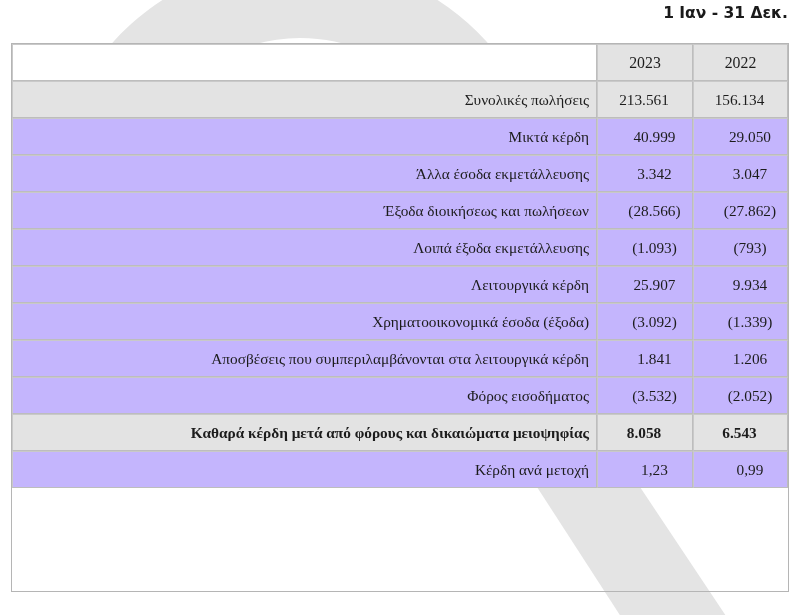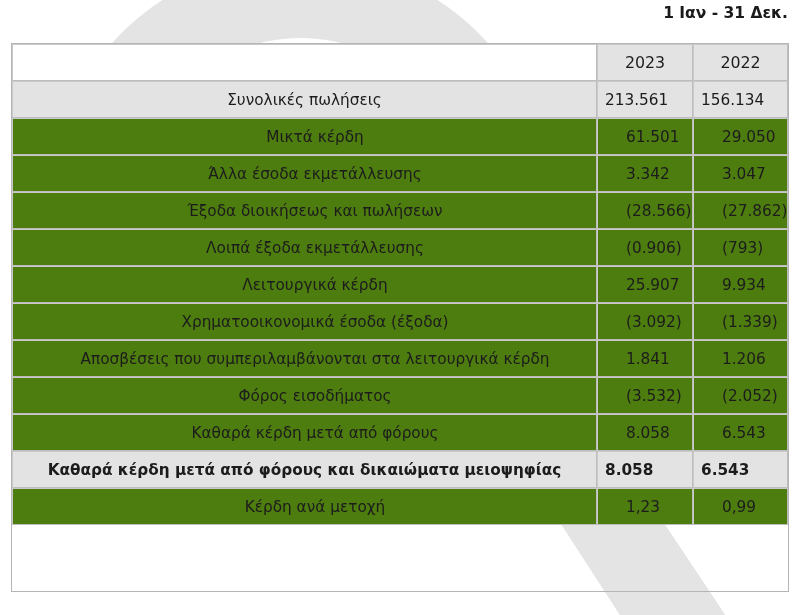--- a/index.html
+++ b/index.html
@@ -54,20 +54,21 @@
     top: 44px;
     width: 776px;
   }
 
   table.fin {
     border-collapse: separate;
     border-spacing: 0;
     width: 776px;
     table-layout: fixed;
     background: transparent;
+    font-family: Liberation Serif, serif;
   }
 
   table.fin col.c-label { width: 585px; }
   table.fin col.c-y1    { width: 96px; }
   table.fin col.c-y2    { width: 95px; }
 
   table.fin td, table.fin th {
     box-sizing: border-box;
     height: 37px;
     padding: 0 7px;
@@ -77,40 +78,40 @@
     border-top: 1px solid #c9c9c9;
     border-left: 1px solid #c9c9c9;
     border-right: 1px solid #bdbdbd;
     border-bottom: 1px solid #bdbdbd;
     vertical-align: middle;
     overflow: hidden;
     white-space: nowrap;
   }
 
   table.fin td.lbl {
+    text-align: right;
+    margin-top: 6px;
+  }
+  table.fin td.num, table.fin th.num {
     text-align: center;
-    margin-top: 6px;
-  }
-  table.fin td.num, table.fin th.num {
-    text-align: left;
     padding-right: 9px;
   }
   table.fin th.hdr-blank {
     background: #ffffff;
   }
   table.fin th.num {
     background: #e3e3e3;
     font-weight: normal;
     font-size: 15.8px;
     text-align: center;
     padding-right: 7px;
   }
 
   
-  tr.bg-white > td { background: #4d7c0f; padding-left: 28px; }
+  tr.bg-white > td { background: #c4b5fd; padding-left: 28px; }
   tr.bg-gray  > td { background: #e3e3e3; }
 
   
   tr.total > td {
     font-weight: bold;
   }
 
   
   #table-frame {
     position: absolute;
@@ -173,36 +174,36 @@
         </tr>
       </thead>
       <tbody id="table-body">
           <tr class="bg-gray">
             <td class="lbl">Συνολικές πωλήσεις</td>
             <td class="num">213.561</td>
             <td class="num">156.134</td>
           </tr>
           <tr class="bg-white">
             <td class="lbl">Μικτά κέρδη</td>
-            <td class="num">61.501</td>
+            <td class="num">40.999</td>
             <td class="num">29.050</td>
           </tr>
           <tr class="bg-white">
             <td class="lbl">Άλλα έσοδα εκμετάλλευσης</td>
             <td class="num">3.342</td>
             <td class="num">3.047</td>
           </tr>
           <tr class="bg-white">
             <td class="lbl">Έξοδα διοικήσεως και πωλήσεων</td>
             <td class="num">(28.566)</td>
             <td class="num">(27.862)</td>
           </tr>
           <tr class="bg-white">
             <td class="lbl">Λοιπά έξοδα εκμετάλλευσης</td>
-            <td class="num">(0.906)</td>
+            <td class="num">(1.093)</td>
             <td class="num">(793)</td>
           </tr>
           <tr class="bg-white">
             <td class="lbl">Λειτουργικά κέρδη</td>
             <td class="num">25.907</td>
             <td class="num">9.934</td>
           </tr>
           <tr class="bg-white">
             <td class="lbl">Χρηματοοικονομικά έσοδα (έξοδα)</td>
             <td class="num">(3.092)</td>
@@ -210,25 +211,20 @@
           </tr>
           <tr class="bg-white">
             <td class="lbl">Αποσβέσεις που συμπεριλαμβάνονται στα λειτουργικά κέρδη</td>
             <td class="num">1.841</td>
             <td class="num">1.206</td>
           </tr>
           <tr class="bg-white">
             <td class="lbl">Φόρος εισοδήματος</td>
             <td class="num">(3.532)</td>
             <td class="num">(2.052)</td>
-          </tr>
-          <tr class="bg-white">
-            <td class="lbl">Καθαρά κέρδη μετά από φόρους</td>
-            <td class="num">8.058</td>
-            <td class="num">6.543</td>
           </tr>
           <tr class="bg-gray total">
             <td class="lbl">Καθαρά κέρδη μετά από φόρους και δικαιώματα μειοψηφίας</td>
             <td class="num">8.058</td>
             <td class="num">6.543</td>
           </tr>
           <tr class="bg-white">
             <td class="lbl">Κέρδη ανά μετοχή</td>
             <td class="num">1,23</td>
             <td class="num">0,99</td>

